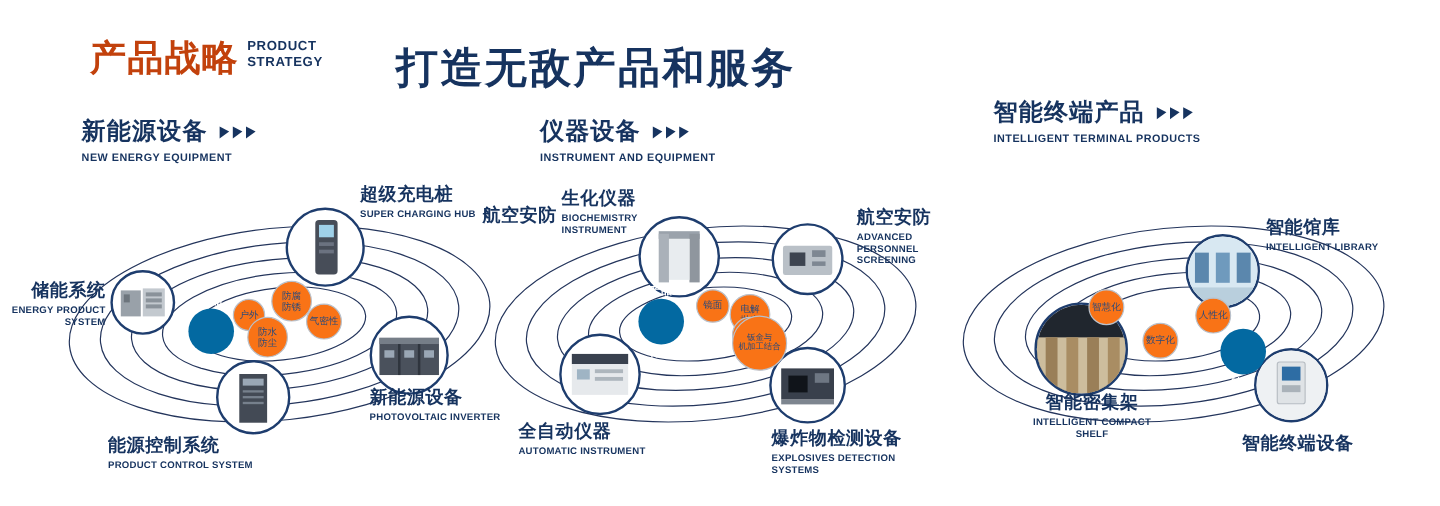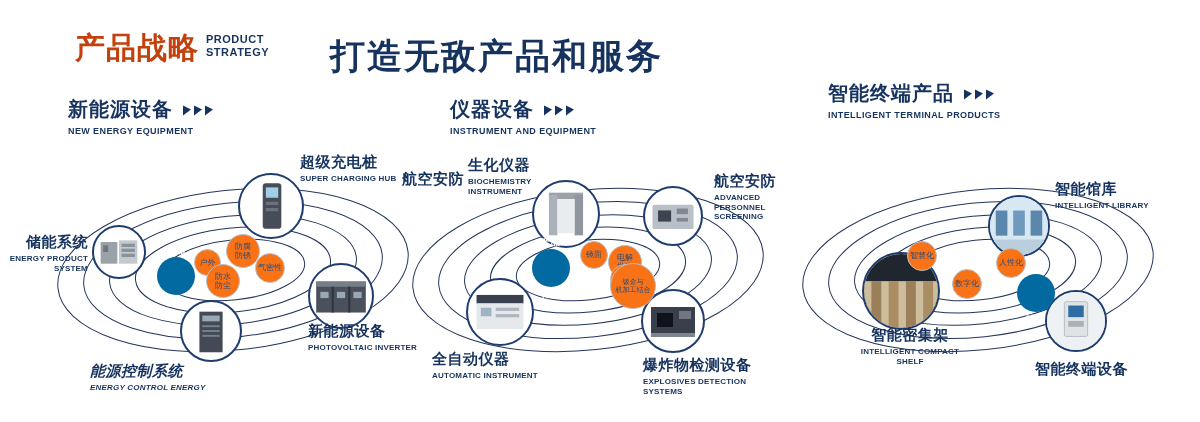--- a/index.html
+++ b/index.html
@@ -184,23 +184,23 @@
     <div class="en">ENERGY PRODUCT SYSTEM</div>
   </div>
   <div class="plabel" style="left:300px; top:153px; width:120px;">
     <div class="cn">超级充电桩</div>
     <div class="en">SUPER CHARGING HUB</div>
   </div>
   <div class="plabel" style="left:308px; top:322px; width:120px;">
     <div class="cn">新能源设备</div>
     <div class="en">PHOTOVOLTAIC INVERTER</div>
   </div>
-  <div class="plabel" style="left:90px; top:362px; width:130px;font-style:italic;">
+  <div class="plabel" style="left:90px; top:362px; width:130px;">
     <div class="cn">能源控制系统</div>
-    <div class="en">ENERGY CONTROL ENERGY</div>
+    <div class="en">PRODUCT CONTROL SYSTEM</div>
   </div>
 
   <div class="side-label" style="left:402px; top:170px;">航空安防</div>
 
   <div class="pcircle" style="left:532px; top:180px; width:68px; height:68px;">
     <svg viewBox="0 0 60 60">
         <rect x="14" y="10" width="32" height="6" fill="#9aa2ab"></rect>
         <rect x="14" y="12" width="8" height="38" fill="#aab1b9"></rect>
         <rect x="38" y="12" width="8" height="38" fill="#8f969e"></rect>
         <rect x="22" y="16" width="16" height="32" fill="#e8ecef"></rect>

